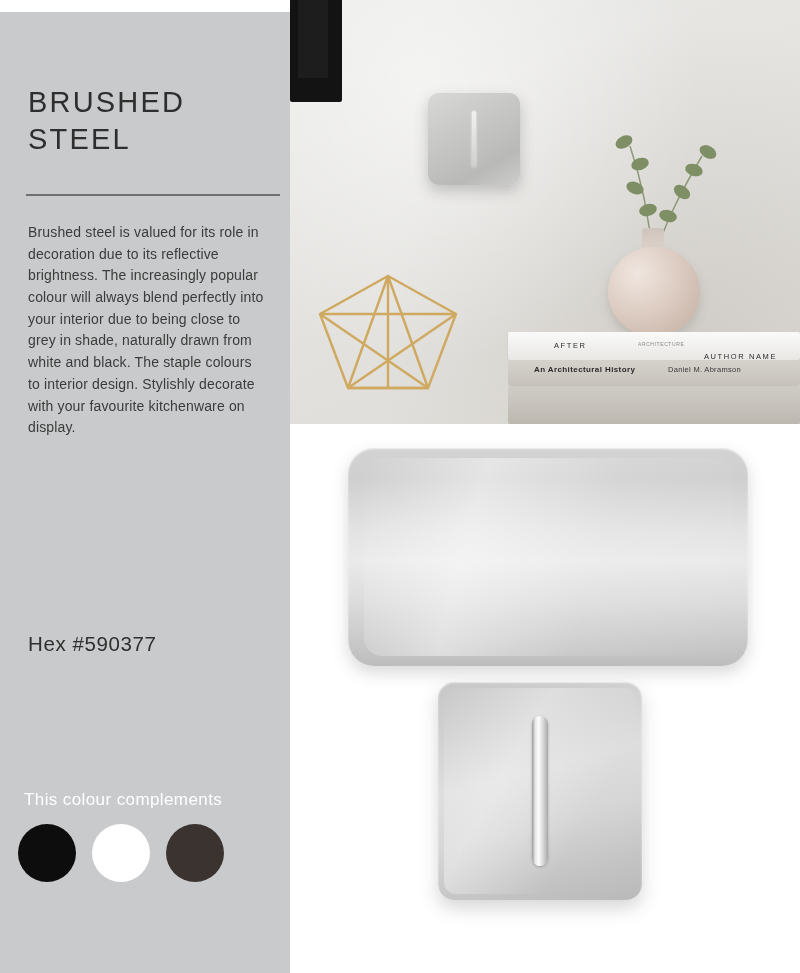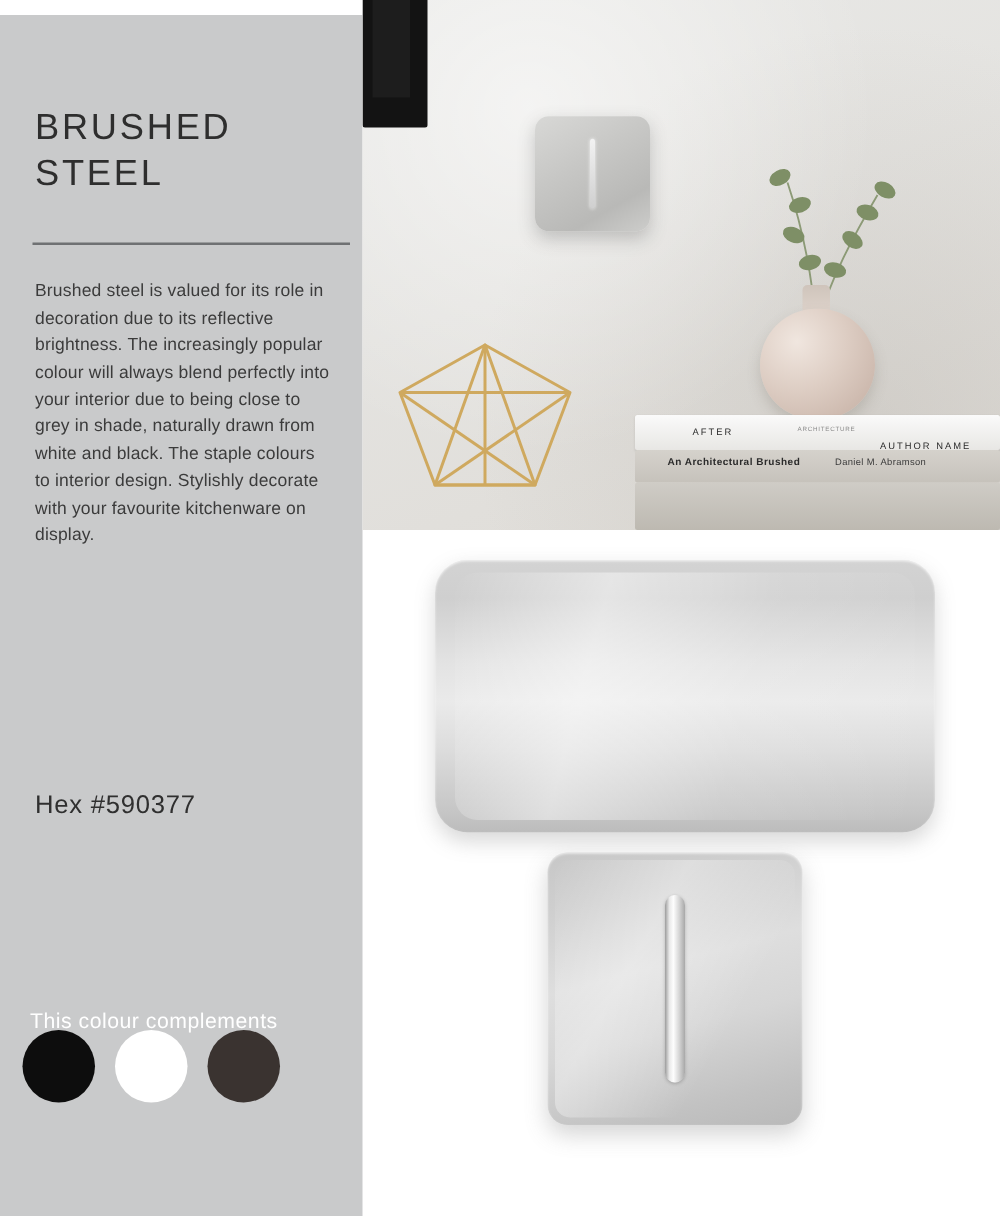--- a/index.html
+++ b/index.html
@@ -76,21 +76,20 @@
     letter-spacing: 0.6px;
   }
 
   .complements-label {
     position: absolute;
     left: 24px;
     top: 778px;
     font-size: 17px;
     color: #ffffff;
     letter-spacing: 0.4px;
-    margin-top: 17px;
   }
 
   .swatches {
     position: absolute;
     left: 18px;
     top: 812px;
     display: flex;
     gap: 16px;
   }
   .swatch {
@@ -351,21 +350,21 @@
     <div class="vase-neck"></div>
     <div class="vase"></div>
 
     <div class="books">
       <div class="book book1"></div>
       <div class="book book2"></div>
       <div class="book book3"></div>
       <div class="book-text bt1a">AFTER</div>
       <div class="book-text bt-mid">ARCHITECTURE</div>
       <div class="book-text bt1b">AUTHOR NAME</div>
-      <div class="book-text bt2">An Architectural Brushed</div>
+      <div class="book-text bt2">An Architectural History</div>
       <div class="book-text bt2b">Daniel M. Abramson</div>
     </div>
   </div>
 
   <div class="product-plate">
     <div class="sheen"></div>
   </div>
 
   <div class="product-switch">
     <div class="sheen"></div>

